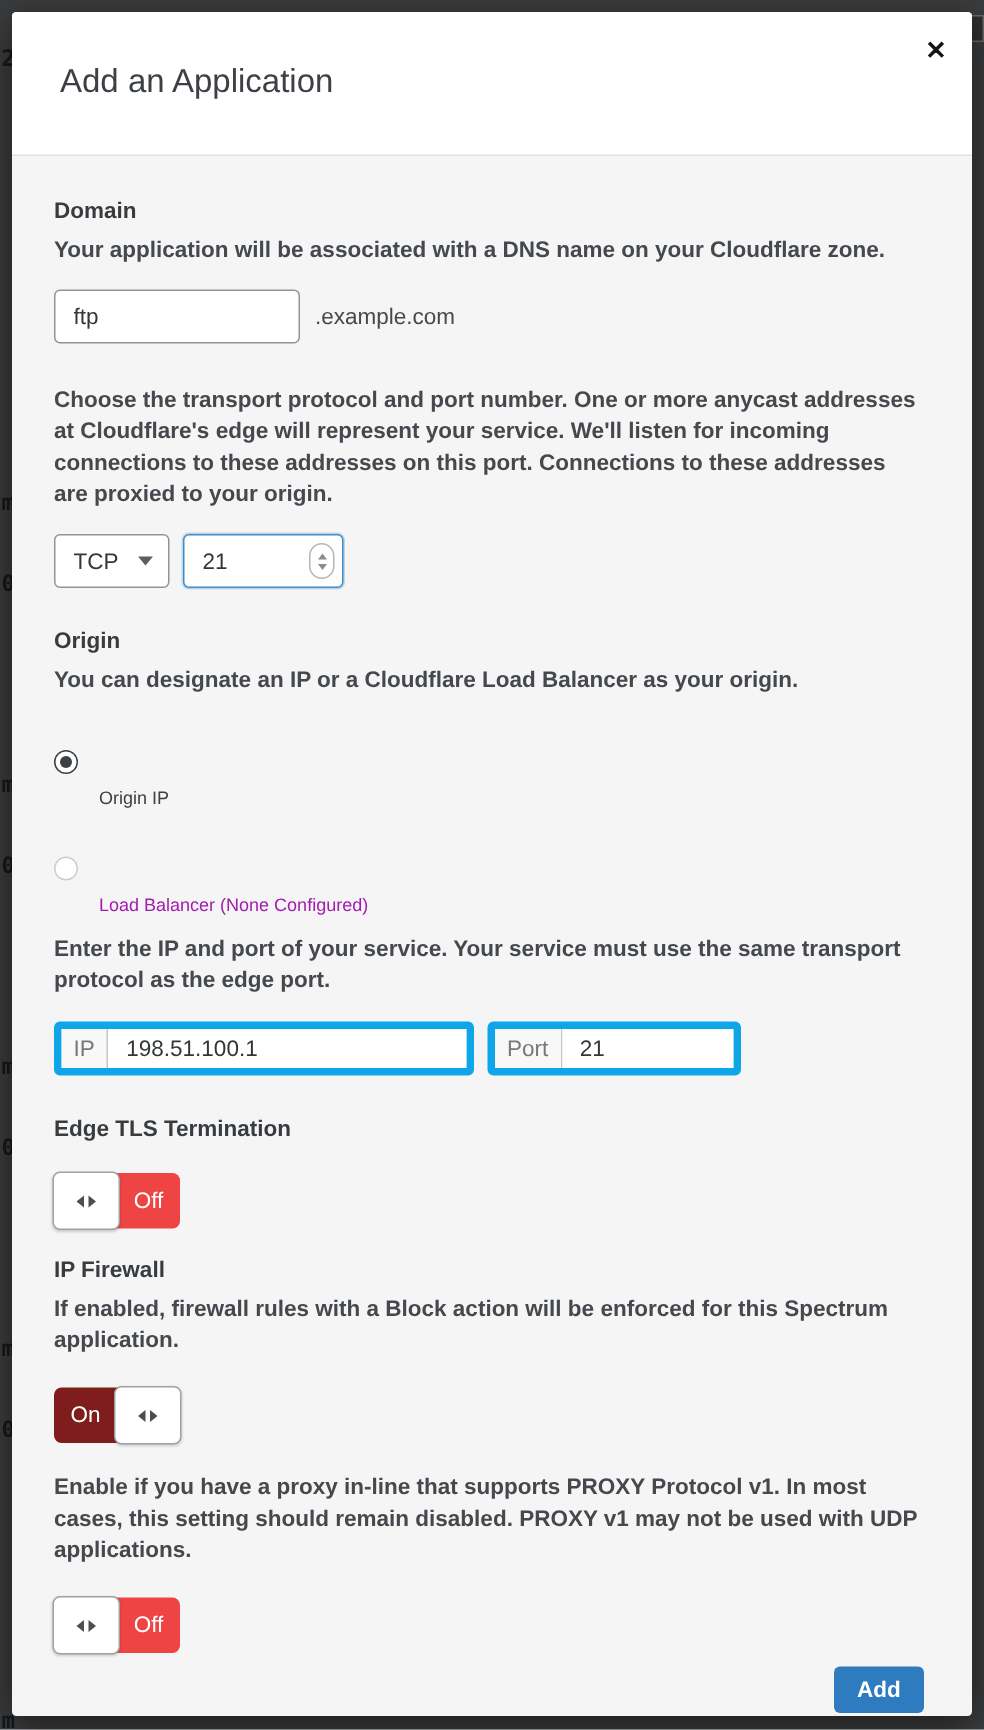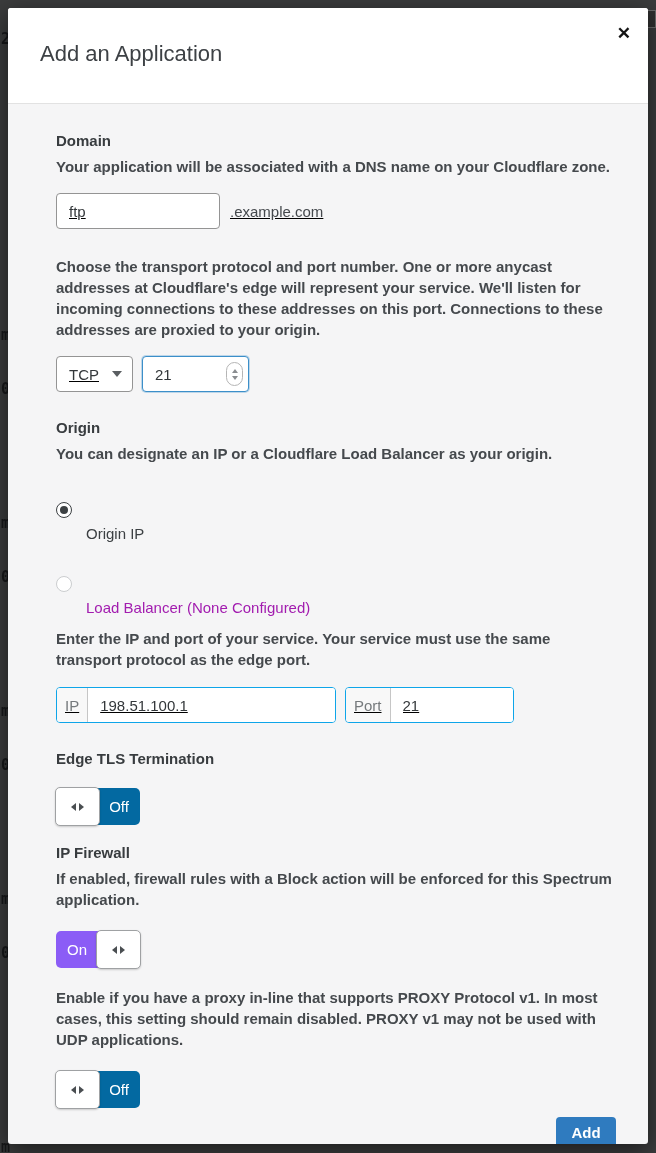--- a/index.html
+++ b/index.html
@@ -24,26 +24,26 @@
     position:absolute; left:8px; top:8px; width:640px; height:1136px;
     background:#f5f5f6; border-radius:3px; overflow:hidden;
     box-shadow:0 6px 24px rgba(0,0,0,.55);
   }
   .modal-header { position:relative; height:96px; background:#ffffff; border-bottom:1px solid #e2e2e2; }
   .modal-title { position:absolute; left:32px; top:33px; font-size:22px; font-weight:400; color:#3d4145; }
   .close-btn {
     position:absolute; right:13px; top:13px; border:none; background:none; padding:4px;
     font-size:17px; font-weight:bold; color:#141414; cursor:pointer; line-height:1;
   }
-  .modal-body { padding:28px 32px 0 48px; }
+  .modal-body { padding:28px 32px 0 28px; }
 
   .field-label { font-size:15px; font-weight:bold; color:#383c3f; margin:0 0 7px 0; line-height:17px; }
   .field-desc  { font-size:15px; line-height:21px; color:#45494d; margin:0 0 16px 0; max-width:584px;font-weight:bold; }
 
-  .control-row { display:flex; align-items:center; margin-bottom:27px;text-decoration:underline; }
+  .control-row { display:flex; align-items:center; margin-bottom:27px; }
 
   .text-input {
     height:36px; border:1px solid #949494; border-radius:4px; background:#fff;
     font-size:15px; color:#33373a; padding:0 12px; outline:none;
     font-family:"Liberation Sans", sans-serif;
   }
   .domain-input { width:164px; }
   .domain-suffix { margin-left:10px; font-size:15px; color:#45494d; }
 
   .select-box {
@@ -64,43 +64,43 @@
   }
   .stepper-up   { width:0; height:0; border-left:3px solid transparent; border-right:3px solid transparent; border-bottom:4px solid #8a8d90; }
   .stepper-down { width:0; height:0; border-left:3px solid transparent; border-right:3px solid transparent; border-top:4px solid #8a8d90; }
 
   .radio-row { display:flex; align-items:center; margin:0 0 9px 0; cursor:pointer; }
   .radio-outer {
     width:16px; height:16px; border-radius:50%; border:1px solid #3c4043; background:#fff;
     display:flex; align-items:center; justify-content:center; margin-right:14px; flex:none;
   }
   .radio-dot { width:8px; height:8px; border-radius:50%; background:#3c4043; }
-  .radio-label { font-size:15px; color:#3c4043;margin-top:48px; }
+  .radio-label { font-size:12px; color:#3c4043;margin-top:48px; }
   .radio-row.disabled { cursor:default; }
   .radio-row.disabled .radio-outer { border-color:#cbcdcf; }
   .radio-row.disabled .radio-label { color:#a21caf; }
   .origin-desc { margin-top:12px; margin-bottom:17px; }
 
   .input-group {
-    display:flex; height:36px; border:1px solid #0ea5e9; border-radius:4px; background:#fff; overflow:hidden;
+    display:flex; height:36px; border:5px solid #0ea5e9; border-radius:4px; background:#fff; overflow:hidden;
   }
   .ip-group { width:280px; margin-right:9px; }
   .port-group { width:169px; }
   .input-addon {
     background:#f8f8f8; border-right:1px solid #c6c6c6; color:#75797c; font-size:15px;
     display:flex; align-items:center; padding:0 8px; flex:none;
   }
   .group-input {
     border:none; outline:none; background:#fff; font-size:15px; color:#33373a;
     padding:0 12px; flex:1; min-width:0; font-family:"Liberation Sans", sans-serif;
   }
 
   .toggle { position:relative; width:84px; height:37px; border-radius:5px; margin:21px 0 19px 0; cursor:pointer; }
-  .toggle.off { background:#0369a1; }
-  .toggle.on  { background:#8b5cf6; }
+  .toggle.off { background:#ef4444; }
+  .toggle.on  { background:#7f1d1d; }
   .toggle-state {
     position:absolute; top:0; bottom:0; width:42px; display:flex; align-items:center; justify-content:center;
     color:#fff; font-size:15px;
   }
   .toggle.off .toggle-state { right:0; }
   .toggle.on  .toggle-state { left:0; }
   .toggle-handle {
     position:absolute; top:-1px; bottom:-1px; width:45px; background:#fff;
     border:1px solid #9fa1a3; border-radius:5px; box-shadow:0 1px 2px rgba(0,0,0,.18);
     display:flex; align-items:center; justify-content:center; gap:3px;

